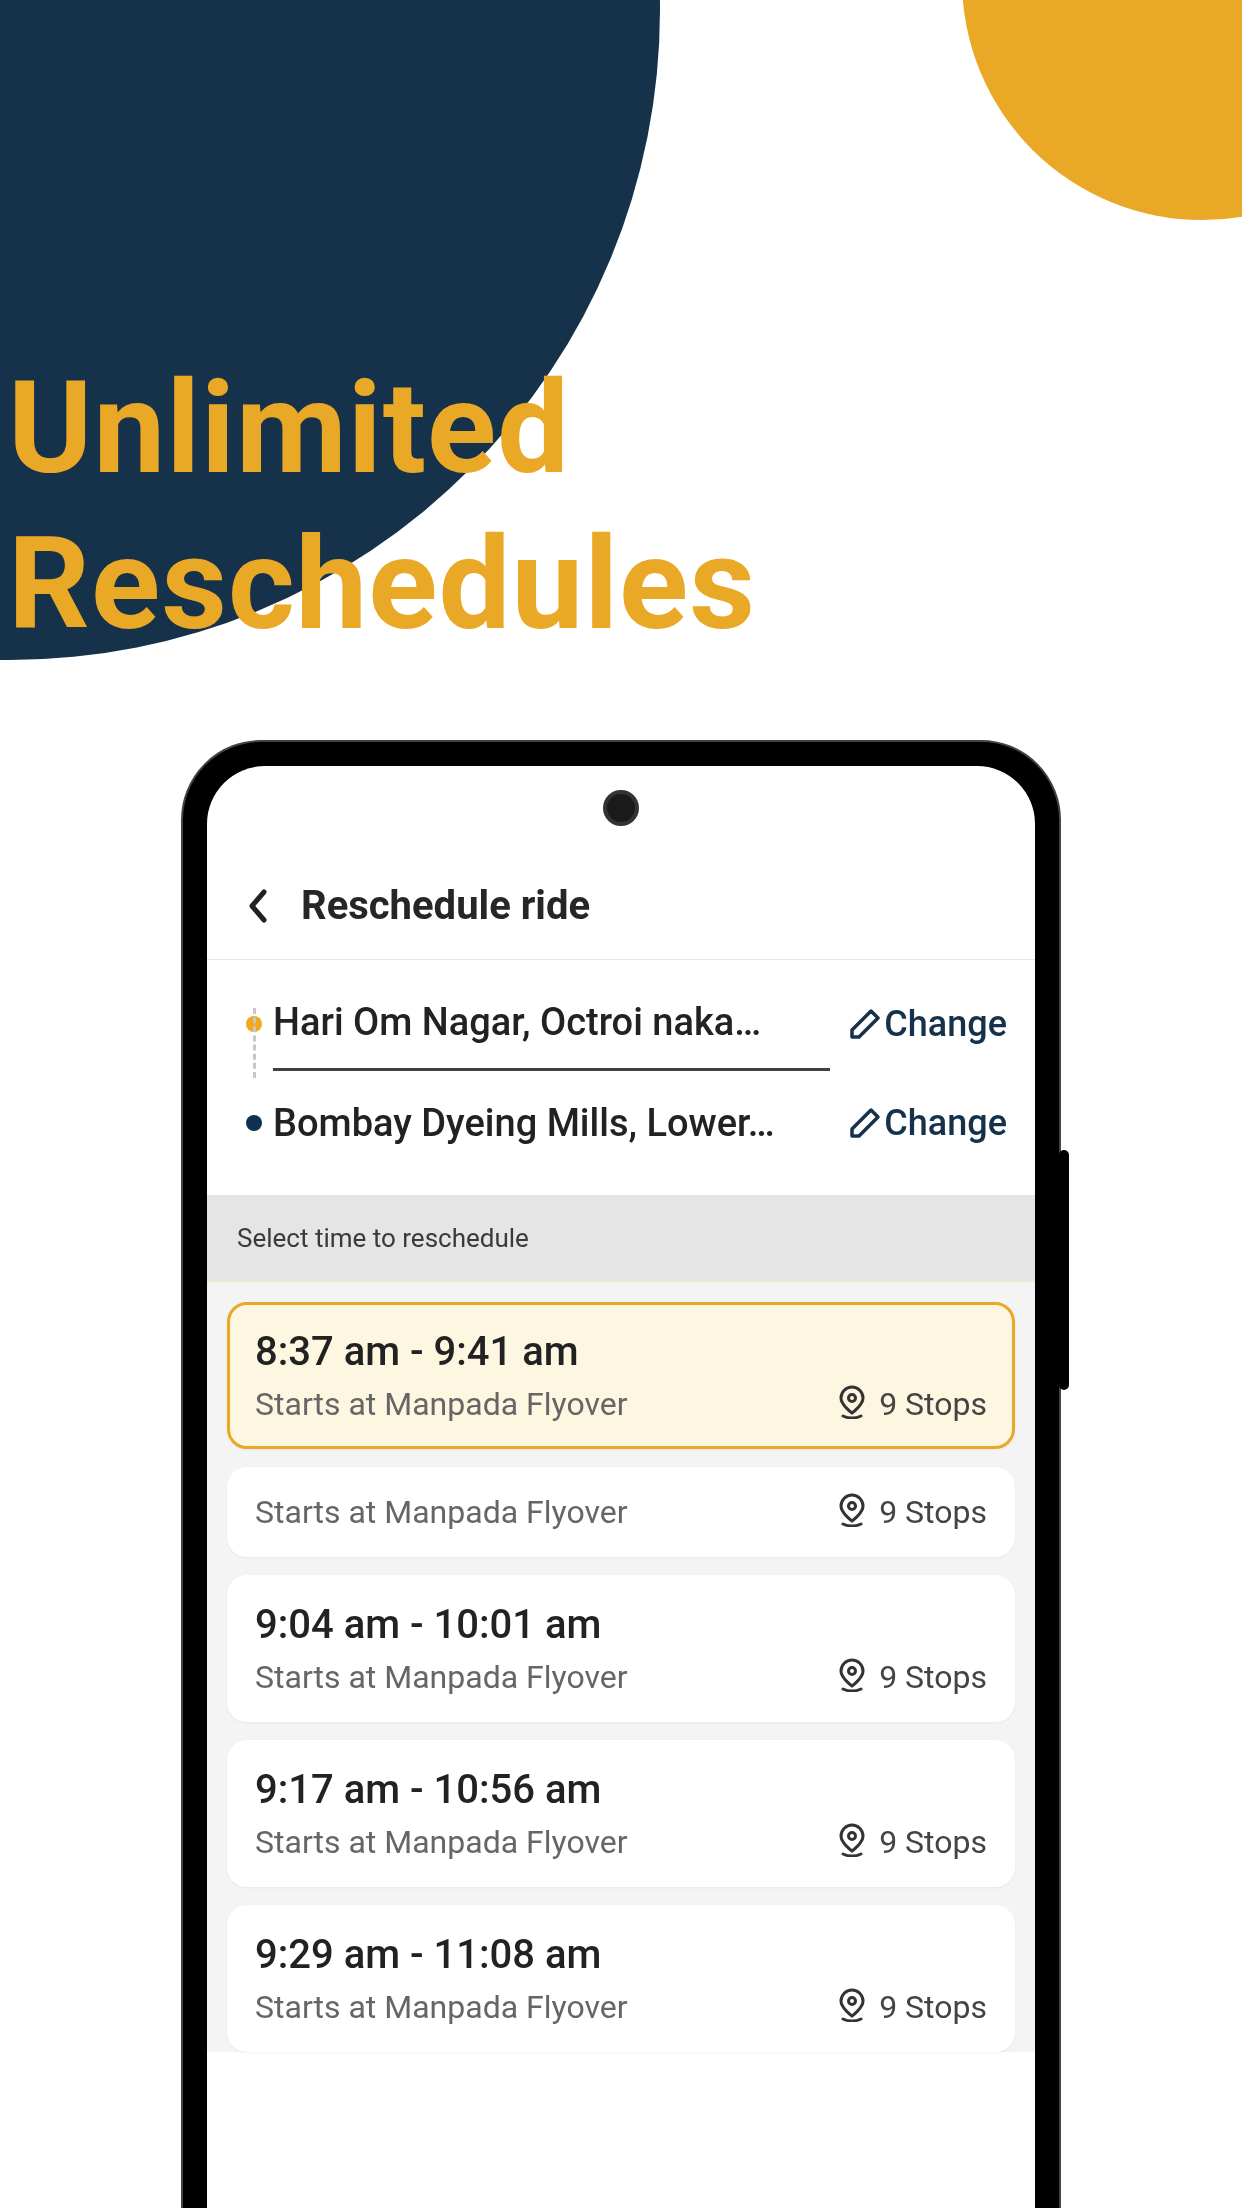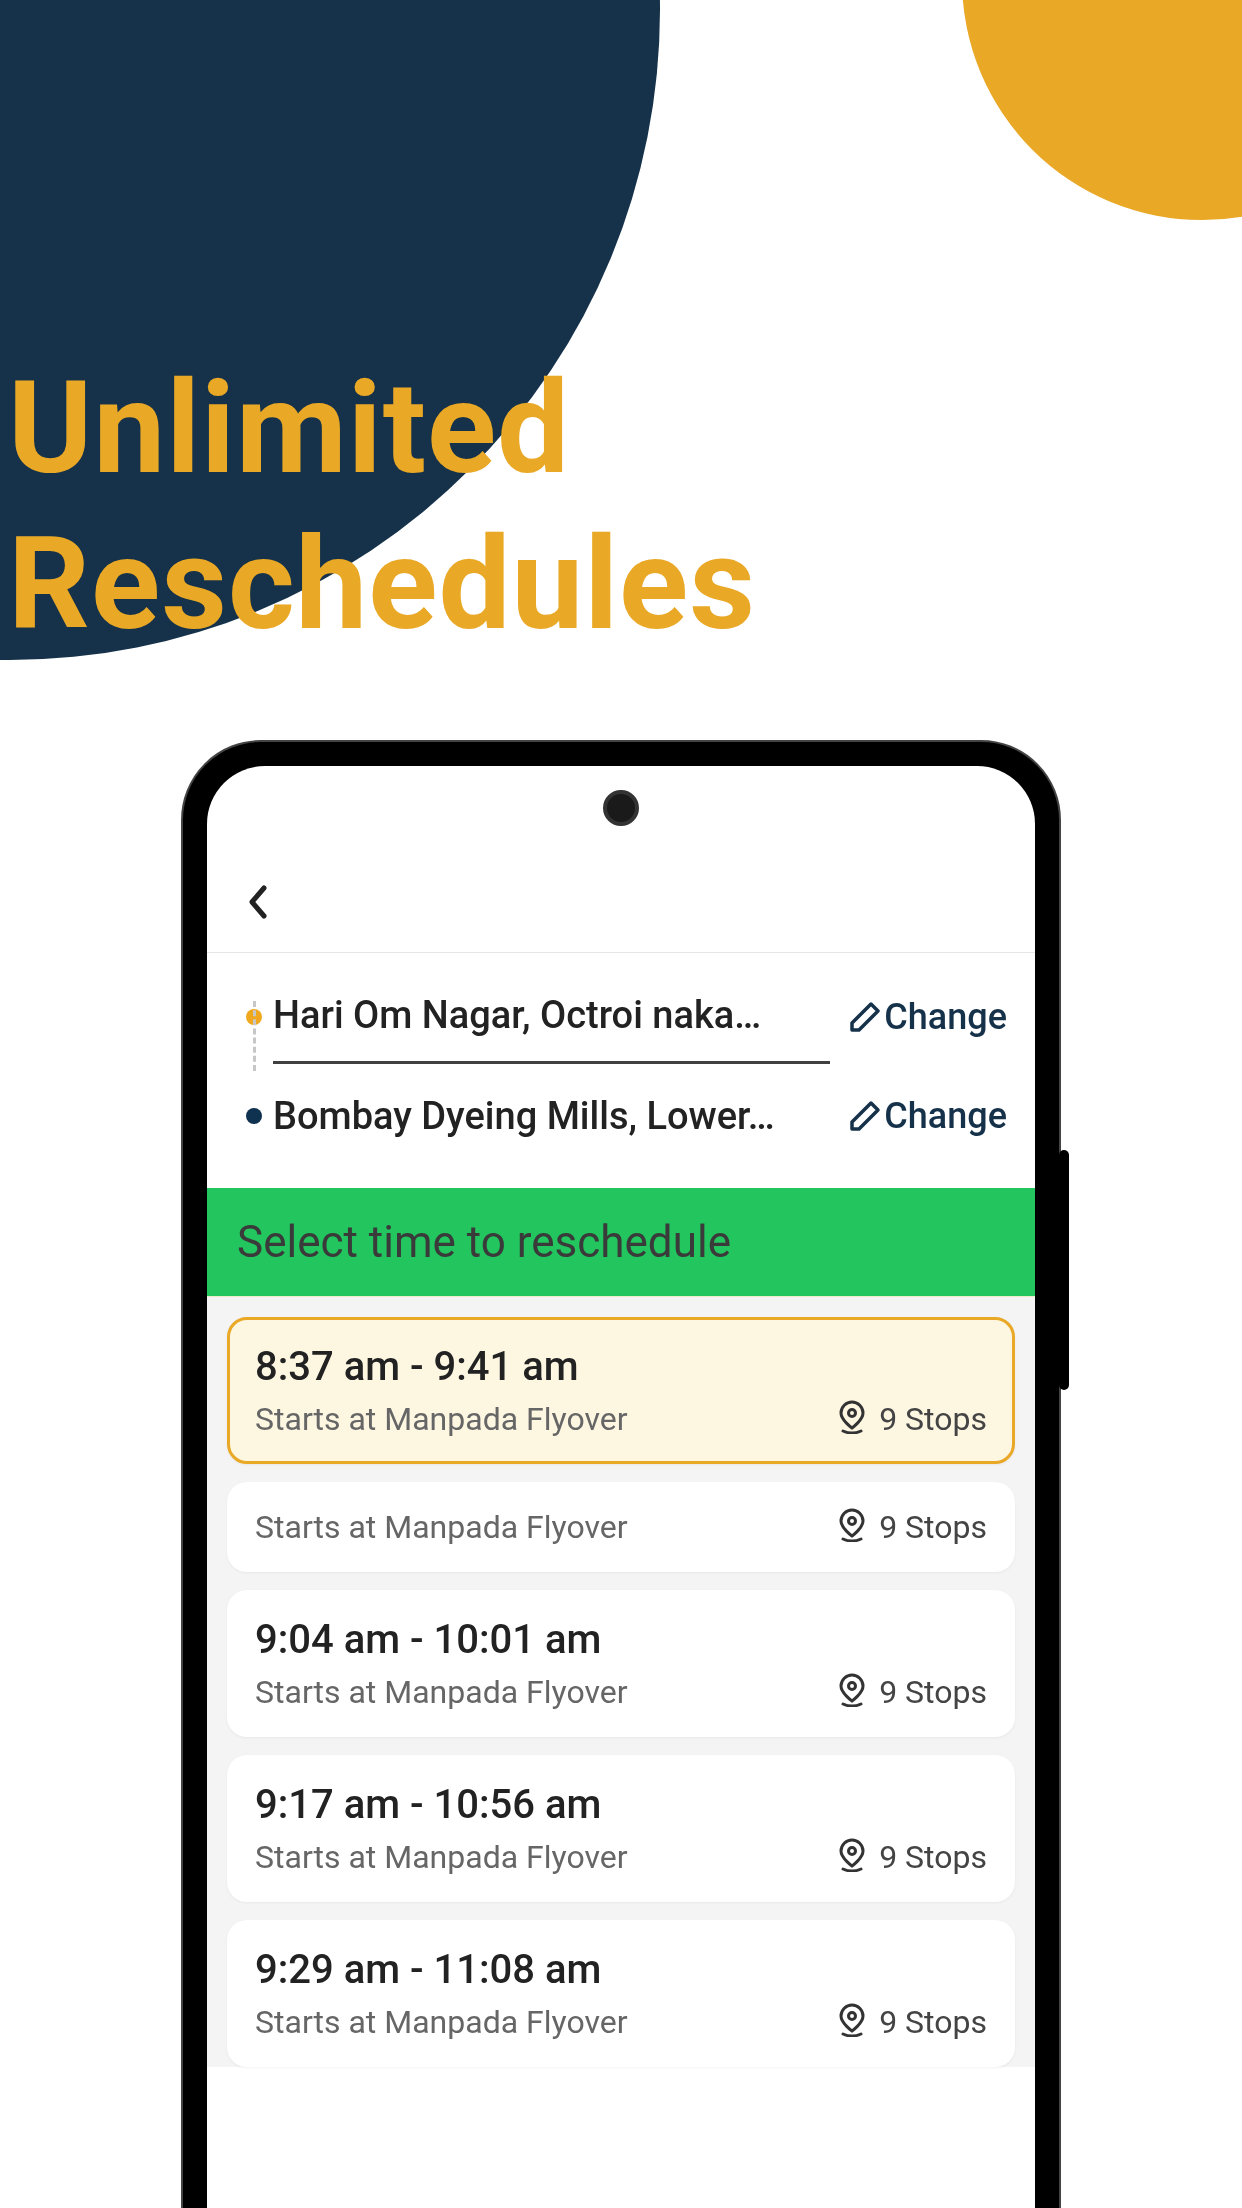--- a/index.html
+++ b/index.html
@@ -158,23 +158,23 @@
     align-items: center;
     gap: 2px;
     color: #16324a;
     font-size: 36px;
     font-weight: 500;
     padding-left: 18px;
   }
   .change-btn svg { flex: none; }
 
   .select-banner {
-    background: #22c55e;
+    background: #e5e5e5;
     padding: 28px 30px;
-    font-size: 44px;
+    font-size: 26px;
     color: #3a3a3a;
     border-bottom: 1px solid #ececc8;
   }
 
   .slots {
     background: #f4f4f4;
     padding: 20px 20px 0 20px;
   }
   .slot {
     background: #fff;
@@ -228,20 +228,21 @@
   <div class="phone-camera"></div>
   <div class="phone-screen">
     <div class="app">
 
       <div class="app-header">
         <div class="back">
           <svg width="22" height="36" viewBox="0 0 22 36" fill="none">
             <path d="M18 4 L6 18 L18 32" stroke="#222" stroke-width="5" stroke-linecap="round" stroke-linejoin="round"></path>
           </svg>
         </div>
+        <div class="title">Reschedule ride</div>
       </div>
 
       <div class="route-block">
         <div class="route-row">
           <div class="route-connector"></div>
           <div class="route-dot-col">
             <div class="route-dot dot-origin"></div>
           </div>
           <div class="route-text">Hari Om Nagar, Octroi naka…</div>
           <div class="change-btn">

